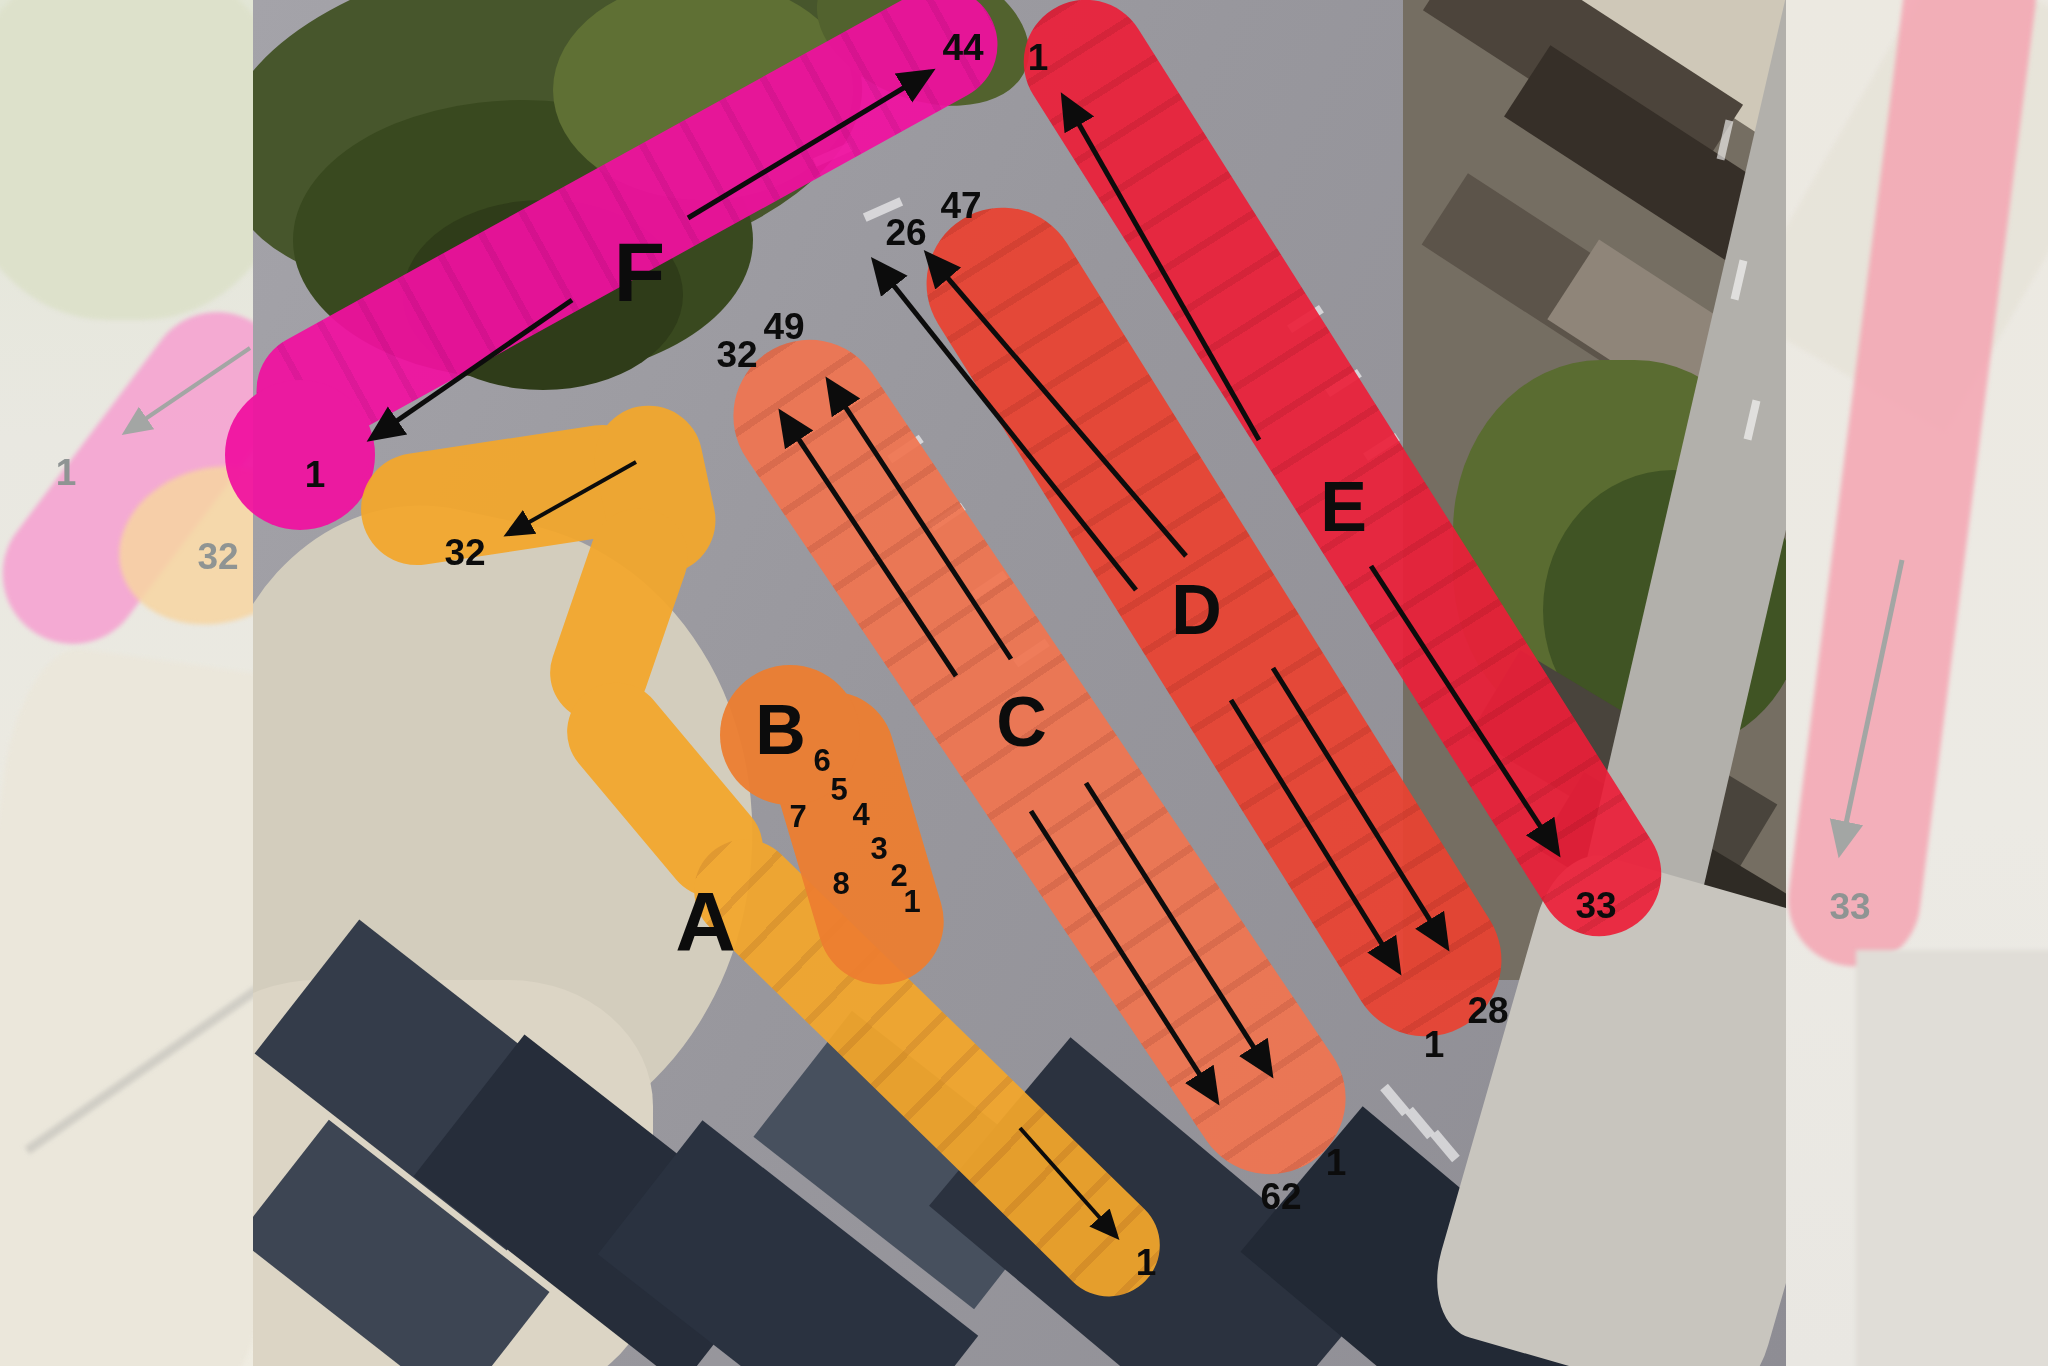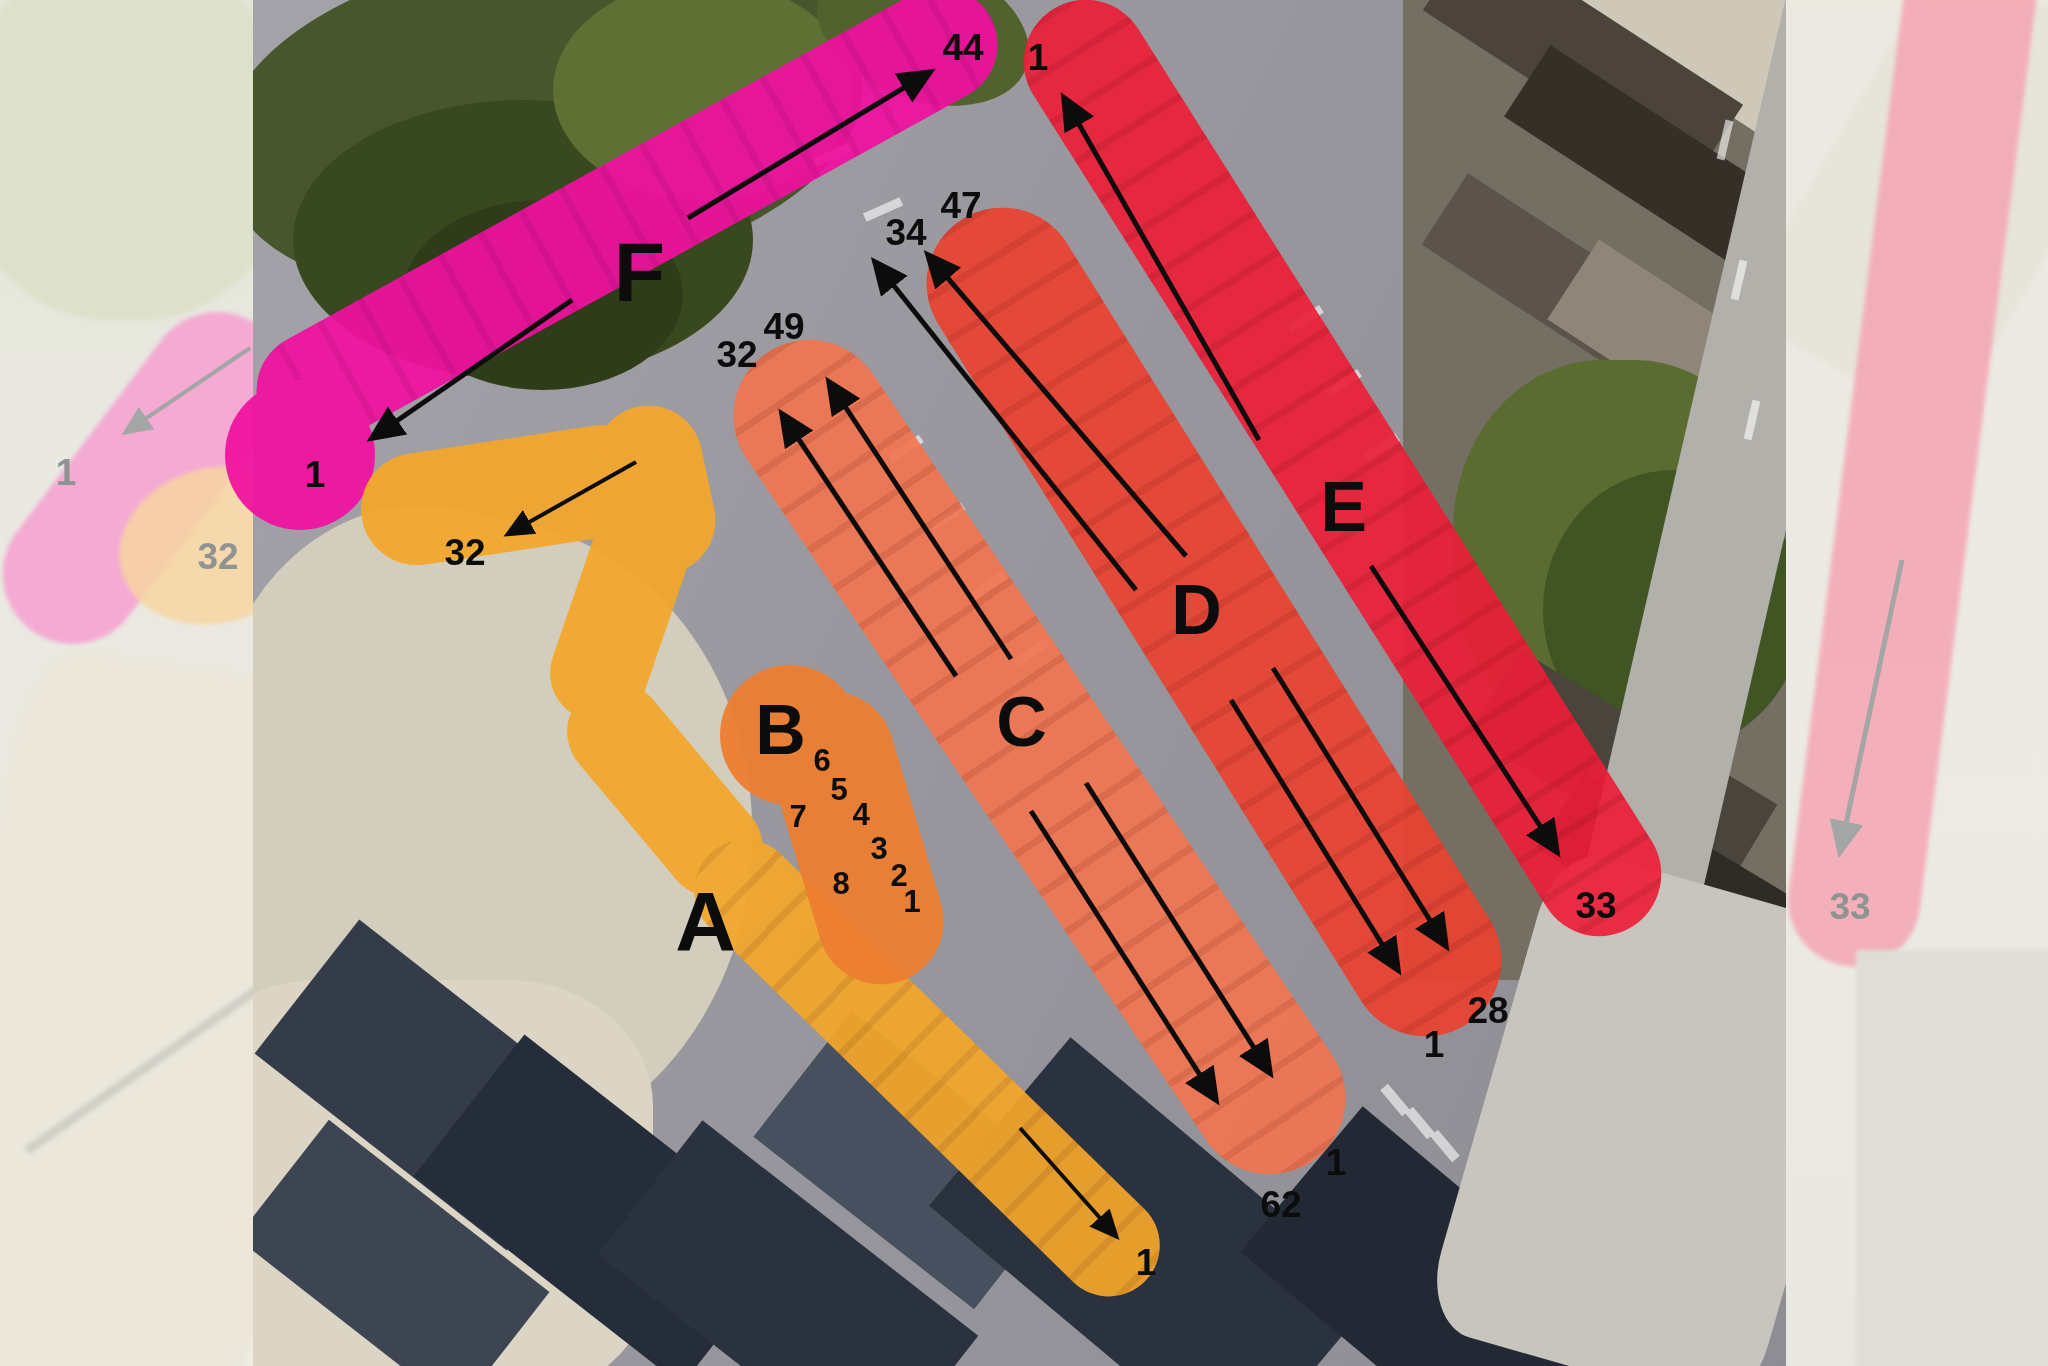--- a/index.html
+++ b/index.html
@@ -158,24 +158,24 @@
   <div class="lbl txt" style="left:1344px;top:507px;font-size:70px;">E</div>
 
   <div class="num txt" style="left:963px;top:47px;">44</div>
   <div class="num txt" style="left:315px;top:474px;">1</div>
 
   <div class="num txt" style="left:465px;top:552px;">32</div>
   <div class="num txt" style="left:1146px;top:1262px;">1</div>
 
   <div class="num txt" style="left:737px;top:354px;">32</div>
   <div class="num txt" style="left:784px;top:326px;">49</div>
-  <div class="num txt" style="left:1281px;top:1196px;margin-top:8px;">62</div>
+  <div class="num txt" style="left:1281px;top:1196px;">62</div>
   <div class="num txt" style="left:1336px;top:1162px;">1</div>
 
-  <div class="num txt" style="left:906px;top:232px;">34</div>
+  <div class="num txt" style="left:906px;top:232px;">26</div>
   <div class="num txt" style="left:961px;top:205px;">47</div>
   <div class="num txt" style="left:1434px;top:1044px;">1</div>
   <div class="num txt" style="left:1488px;top:1010px;">28</div>
 
   <div class="num txt" style="left:1038px;top:57px;">1</div>
   <div class="num txt" style="left:1596px;top:905px;">33</div>
 
   <div class="num bnum txt" style="left:822px;top:760px;">6</div>
   <div class="num bnum txt" style="left:839px;top:789px;">5</div>
   <div class="num bnum txt" style="left:798px;top:816px;">7</div>

